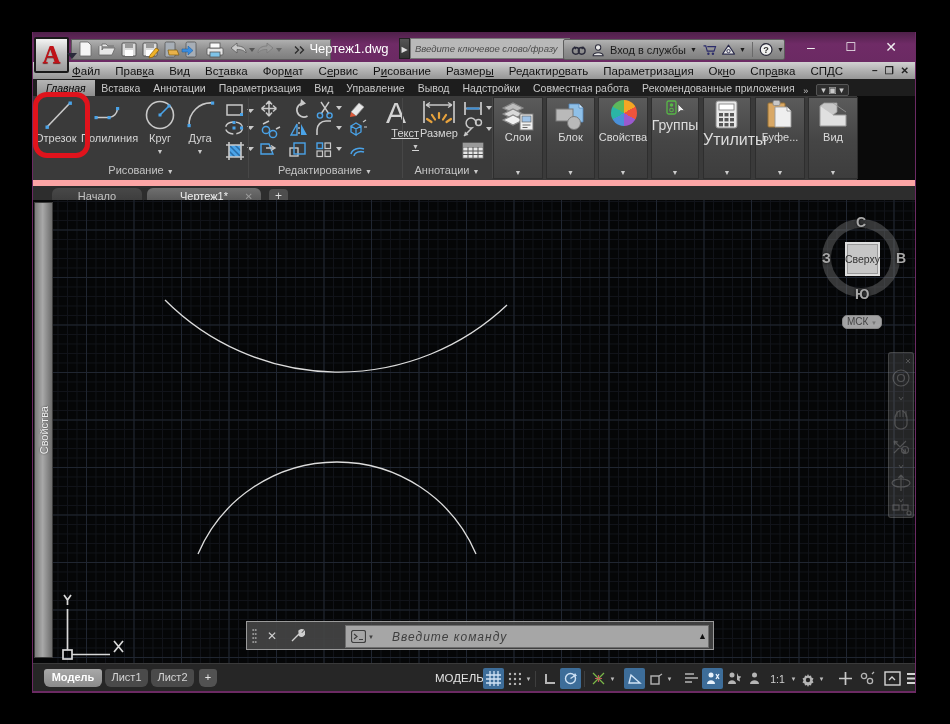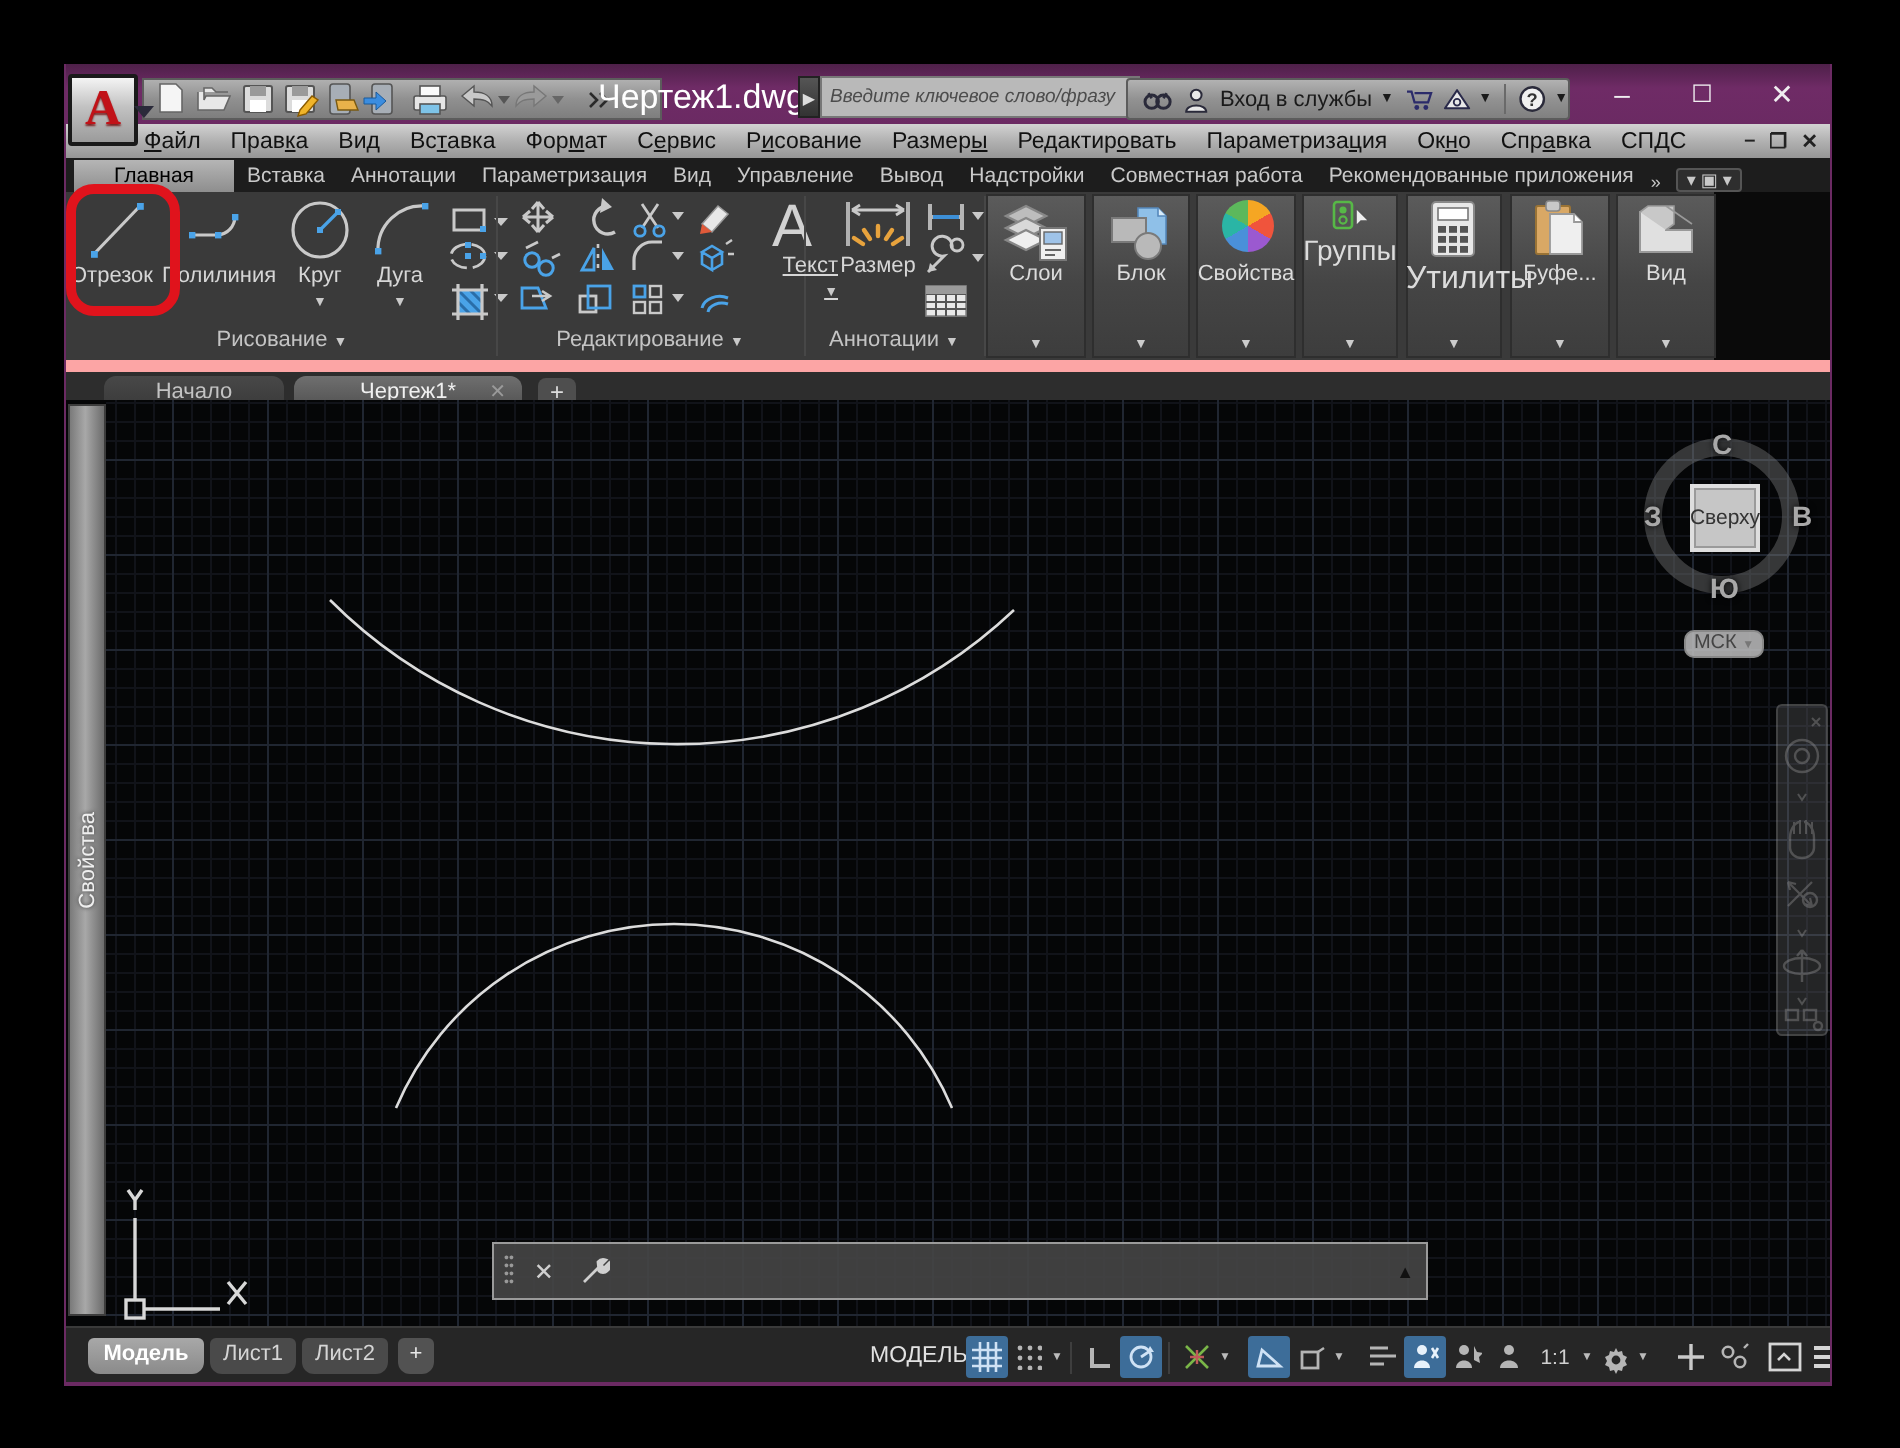--- a/index.html
+++ b/index.html
@@ -4,37 +4,37 @@
 html,body{margin:0;padding:0;background:#000;width:950px;height:724px;overflow:hidden;}
 *{box-sizing:border-box;}
 body{font-family:"Liberation Sans",sans-serif;}
 #win{position:absolute;left:32px;top:32px;width:884px;height:661px;background:#3a3a3a;overflow:hidden;border-left:1px solid #6b2a63;border-right:1px solid #6b2a63;border-bottom:2px solid #6b2a63;}
 
 #title{position:absolute;left:0;top:0;width:100%;height:30px;background:linear-gradient(#4e2049,#6f2b66 40%,#6b2a63);}
 #alogo{position:absolute;left:1px;top:5px;width:35px;height:36px;background:linear-gradient(#f4f4f4,#c2c2c2 45%,#9b9b9b);border:2px solid #1a1a1a;border-radius:2px;z-index:60;display:flex;align-items:center;justify-content:center;}
 #alogo .A{font-size:25px;font-weight:bold;color:#c11218;font-family:"Liberation Serif",serif;line-height:30px;text-shadow:0 1px 1px #7a2020;}
 #alogo .dd{position:absolute;right:-10px;top:14px;width:0;height:0;border:5px solid transparent;border-top:6px solid #2a2a3a;}
 #qat{position:absolute;left:38px;top:7px;width:260px;height:21px;background:linear-gradient(#b0b0b0,#909090 50%,#7e7e7e);border:1px solid #5c5c5c;display:flex;align-items:center;}
-#doctitle{position:absolute;left:266px;top:7px;width:100px;text-align:center;color:#fff;font-size:17px;line-height:20px;white-space:nowrap;overflow:hidden;}
+#doctitle{position:absolute;left:266px;top:7px;width:100px;text-align:center;color:#fff;font-size:13px;line-height:20px;white-space:nowrap;overflow:hidden;}
 #searchwrap{position:absolute;left:366px;top:6px;height:21px;display:flex;}
 #searchbtn{width:11px;height:21px;background:linear-gradient(#555,#333);border:1px solid #222;color:#ddd;font-size:8px;line-height:21px;text-align:center;}
 #searchbox{width:160px;height:21px;background:#b9b9b9;border:1px solid #777;color:#4c4c4c;font-size:9.5px;font-style:italic;line-height:19px;padding-left:4px;white-space:nowrap;overflow:hidden;}
 #svcbar{position:absolute;left:530px;top:7px;width:222px;height:21px;background:linear-gradient(#b2b2b2,#929292 50%,#808080);border:1px solid #5c5c5c;border-radius:2px;display:flex;align-items:center;color:#1a1a1a;font-size:11px;}
 #winbtns{position:absolute;right:4px;top:0px;height:30px;display:flex;align-items:center;color:#f0eef0;}
 #winbtns div{width:40px;text-align:center;font-size:14px;}
 
 #menubar{position:absolute;left:0;top:30px;width:100%;height:17px;background:linear-gradient(#d2d2d2,#b4b4b4 45%,#969696);display:flex;align-items:center;font-size:11.5px;color:#111;}
 #menubar span.mi{margin:0 7.5px;white-space:nowrap;}
 #menubar u{text-decoration:underline;}
 #mwb{position:absolute;right:6px;top:0;height:17px;display:flex;align-items:center;color:#222;font-size:10px;font-weight:bold;}
 #mwb div{margin-left:7px;}
 
 #rtabs{position:absolute;left:0;top:47px;width:100%;height:17px;background:#1d1d1d;display:flex;align-items:flex-end;font-size:10.5px;color:#c9c9c9;white-space:nowrap;}
 #rtabs .t{padding:2px 6.5px;white-space:nowrap;}
-#rtabs .active{background:linear-gradient(#b5b5b5,#8e8e8e);color:#000;padding:2px 20px;}
+#rtabs .active{background:linear-gradient(#b5b5b5,#8e8e8e);color:#000;padding:2px 9px;font-style:italic;}
 
 #ribbon{position:absolute;left:0;top:64px;width:100%;height:84px;background:#3a3a3a;}
 #ribbon .blackpad{position:absolute;right:0;top:0;width:58px;height:84px;background:#0a0a0a;}
 .plabel{position:absolute;left:0;bottom:3px;width:100%;height:14px;font-size:11px;color:#c4c4c4;text-align:center;line-height:14px;white-space:nowrap;}
 .psep{position:absolute;top:2px;width:1px;height:80px;background:#2b2b2b;border-right:1px solid #474747;}
 .bpanel{position:absolute;top:1px;height:82px;background:linear-gradient(#5b5b5b,#454545 55%,#3d3d3d);border:1px solid #2e2e2e;color:#dcdcdc;font-size:11px;text-align:center;}
 .bpanel .arrow{position:absolute;bottom:2px;left:0;width:100%;text-align:center;font-size:7px;color:#ccc;}
 .dd7{font-size:7px;color:#c9c9c9;}
 
 #redbox{position:absolute;left:0px;top:60px;width:57px;height:66px;border:5px solid #e0131c;border-radius:14px;z-index:100;}
@@ -424,20 +424,28 @@
       <div style="display:flex;flex-direction:column;margin-left:5px;">
         <span style="color:#999;font-size:7px;line-height:4px;">••</span>
           <span style="color:#999;font-size:7px;line-height:4px;">••</span>
           <span style="color:#999;font-size:7px;line-height:4px;">••</span>
           <span style="color:#999;font-size:7px;line-height:4px;">••</span>
       </div>
       <span style="color:#cfcfcf;font-size:12px;margin-left:10px;">✕</span>
       <svg width="16" height="16" viewBox="0 0 16 16" style="margin-left:12px;">
         <path d="M3 13 L10 6 M10 3 a3.5 3.5 0 0 1 4 -1 l-2.5 2.5 1.5 1.5 2.5 -2.5 a3.5 3.5 0 0 1 -1 4 c-1 1 -3 1 -4 0 z" fill="#cfcfcf" stroke="#cfcfcf" stroke-width="1.4"></path>
       </svg>
+      <div id="cmdfield">
+        <svg width="15" height="13" viewBox="0 0 15 13" style="margin-left:5px;">
+          <rect x="0.5" y="0.5" width="14" height="12" rx="2" fill="none" stroke="#3f3f3f" stroke-width="1.2"></rect>
+          <path d="M3 4 l3 2.5 -3 2.5 M8 9.5 h4" stroke="#3f3f3f" stroke-width="1.2" fill="none"></path>
+        </svg>
+        <span style="font-size:6px;color:#3f3f3f;margin-left:2px;">▼</span>
+        <span style="font-style:italic;margin-left:18px;letter-spacing:1px;">Введите  команду</span>
+      </div>
       <span style="position:absolute;right:6px;top:9px;color:#111;font-size:9px;">▲</span>
     </div>
   </div>
   <div id="status">
     <div class="ltab" style="left:11px;width:58px;background:linear-gradient(#a8a8a8,#8a8a8a);color:#fff;font-weight:bold;">Модель</div>
     <div class="ltab" style="left:72px;width:43px;background:#4a4a4a;">Лист1</div>
     <div class="ltab" style="left:118px;width:43px;background:#4a4a4a;">Лист2</div>
     <div class="ltab" style="left:166px;width:18px;background:#525252;color:#e8e8e8;">+</div>
     <div id="modellbl">МОДЕЛЬ</div>
     <div id="sicons">

